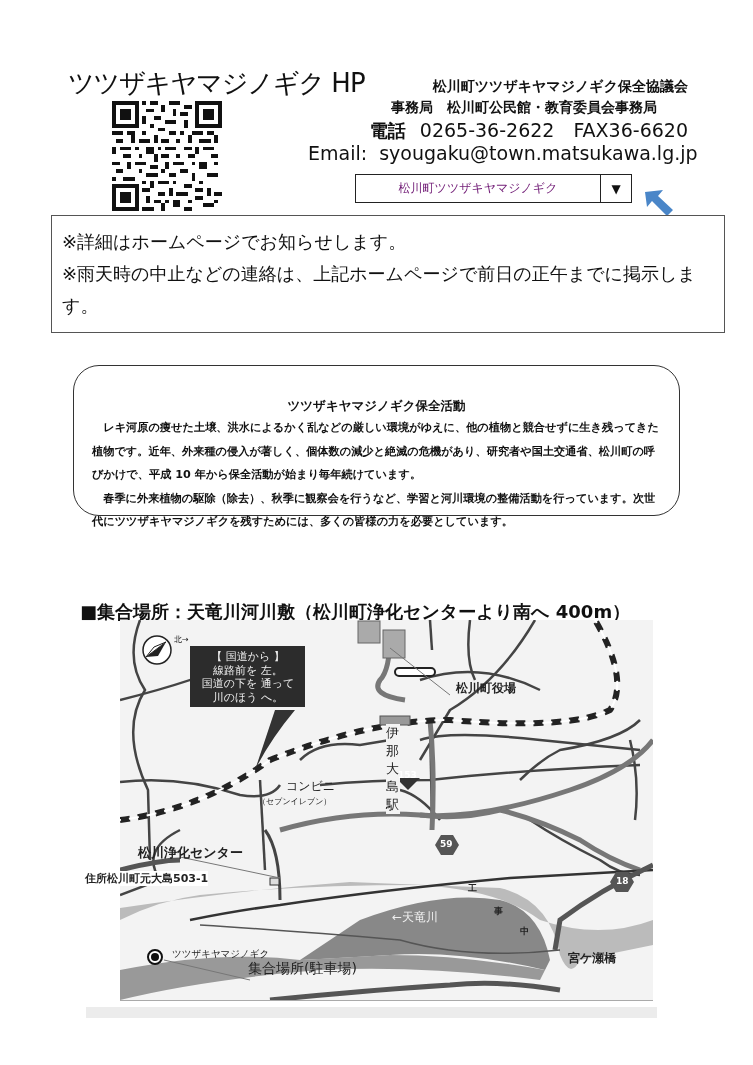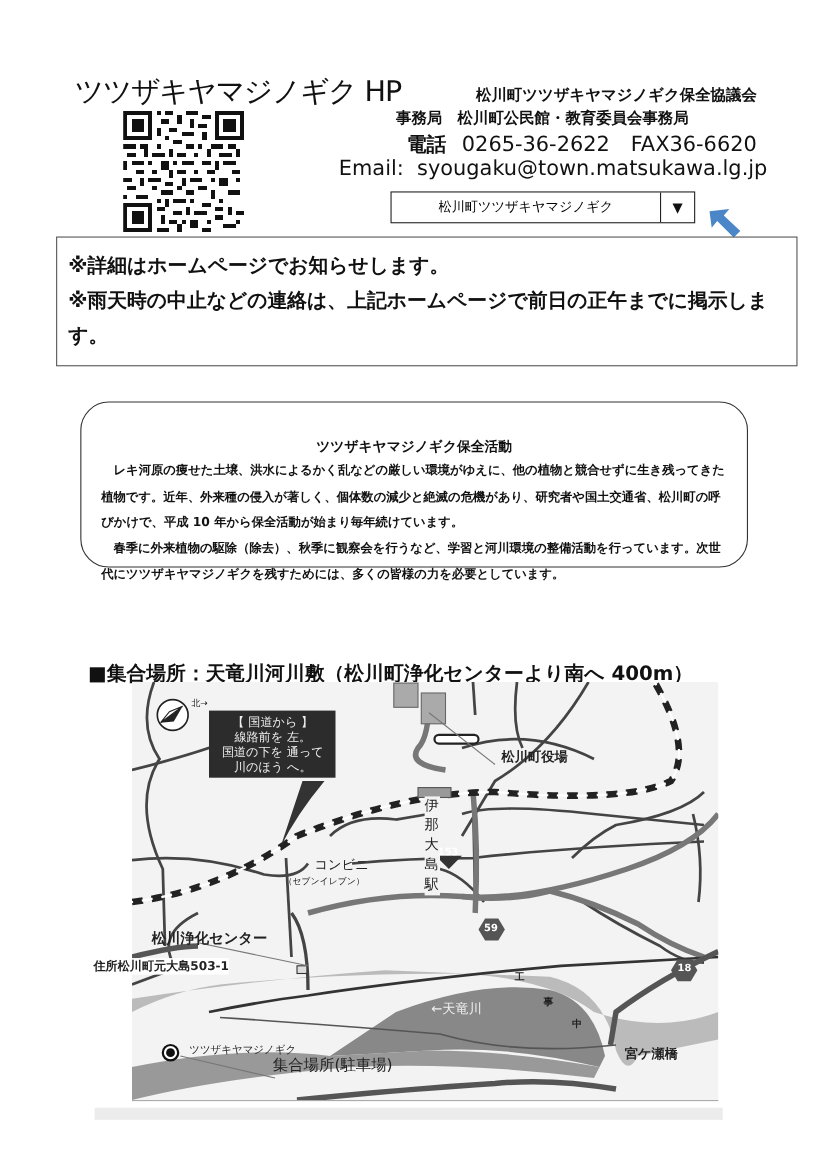--- a/index.html
+++ b/index.html
@@ -2,30 +2,30 @@
 <html><head>
 <meta charset="utf-8">
 <style>
   html, body { margin:0; padding:0; background:#fff; }
   body { width:753px; height:1065px; position:relative; overflow:hidden;
          font-family:"DejaVu Sans","Liberation Sans",sans-serif; color:#111; }
   .abs { position:absolute; }
   .hp-title { left:68px; top:66px; font-size:26px; letter-spacing:-1px; white-space:nowrap; }
   .qr { left:112px; top:100px; width:110px; height:112px; }
   .org { top:78px; left:388px; width:300px; text-align:right; font-size:14px; font-weight:bold; white-space:nowrap; }
-  .office { top:99px; left:360px; width:328px; text-align:left; font-size:14px; font-weight:bold; white-space:nowrap; }
+  .office { top:99px; left:360px; width:328px; text-align:center; font-size:14px; font-weight:bold; white-space:nowrap; }
   .tel { top:118px; left:318px; width:370px; font-size:19px; white-space:nowrap; text-align:right; }
   .tel .lbl { font-weight:bold; margin-right:14px; font-size:18px; }
   .email { top:142px; left:308px; width:380px; font-size:19px; white-space:nowrap; text-align:left; }
   .email .lbl { margin-right:12px; }
   .select { left:355px; top:174px; width:277px; height:29px; border:1.5px solid #222; box-sizing:border-box; display:flex; background:#fff; }
-  .select .val { flex:1; font-family:"DejaVu Serif","Liberation Serif",serif; font-size:12px; color:#000000; display:flex; align-items:center; justify-content:center; }
+  .select .val { flex:1; font-family:"DejaVu Serif","Liberation Serif",serif; font-size:12px; color:#701a75; display:flex; align-items:center; justify-content:center; }
   .select .btn { width:30px; border-left:1.5px solid #222; display:flex; align-items:center; justify-content:center; font-size:12px; }
   .cursor { left:643px; top:188px; width:36px; height:30px; }
-  .notice { left:51px; top:215px; width:674px; height:118px; border:1.5px solid #555; box-sizing:border-box; padding:10px 10px; font-size:18px; font-weight:bold; line-height:32px; }
+  .notice { left:51px; top:215px; width:674px; height:118px; border:1.5px solid #555; box-sizing:border-box; padding:10px 10px; font-size:18px; font-weight:normal; line-height:32px; }
   .notice p { margin:0; }
   .activity { left:73px; top:365px; width:607px; height:151px; border:1.5px solid #333; border-radius:26px; box-sizing:border-box; padding:30px 18px 0 18px; font-size:11.2px; font-weight:bold; line-height:23.5px; }
   .activity h3 { margin:0; text-align:center; font-size:12.5px; line-height:20px; }
   .activity p { margin:0; text-indent:1em; }
   .meeting { left:80px; top:600px; font-size:18px; font-weight:bold; white-space:nowrap;text-align:center; }
   .map { left:120px; top:620px; width:533px; height:380px; background:#f3f3f3; border-bottom:1.5px solid #aaa; }
   .strip { left:86px; top:1007px; width:571px; height:11px; background:#ececec; }
   .maplabel { position:absolute; font-size:11px; font-weight:bold; white-space:nowrap; color:#222; }
 </style>
 </head>

